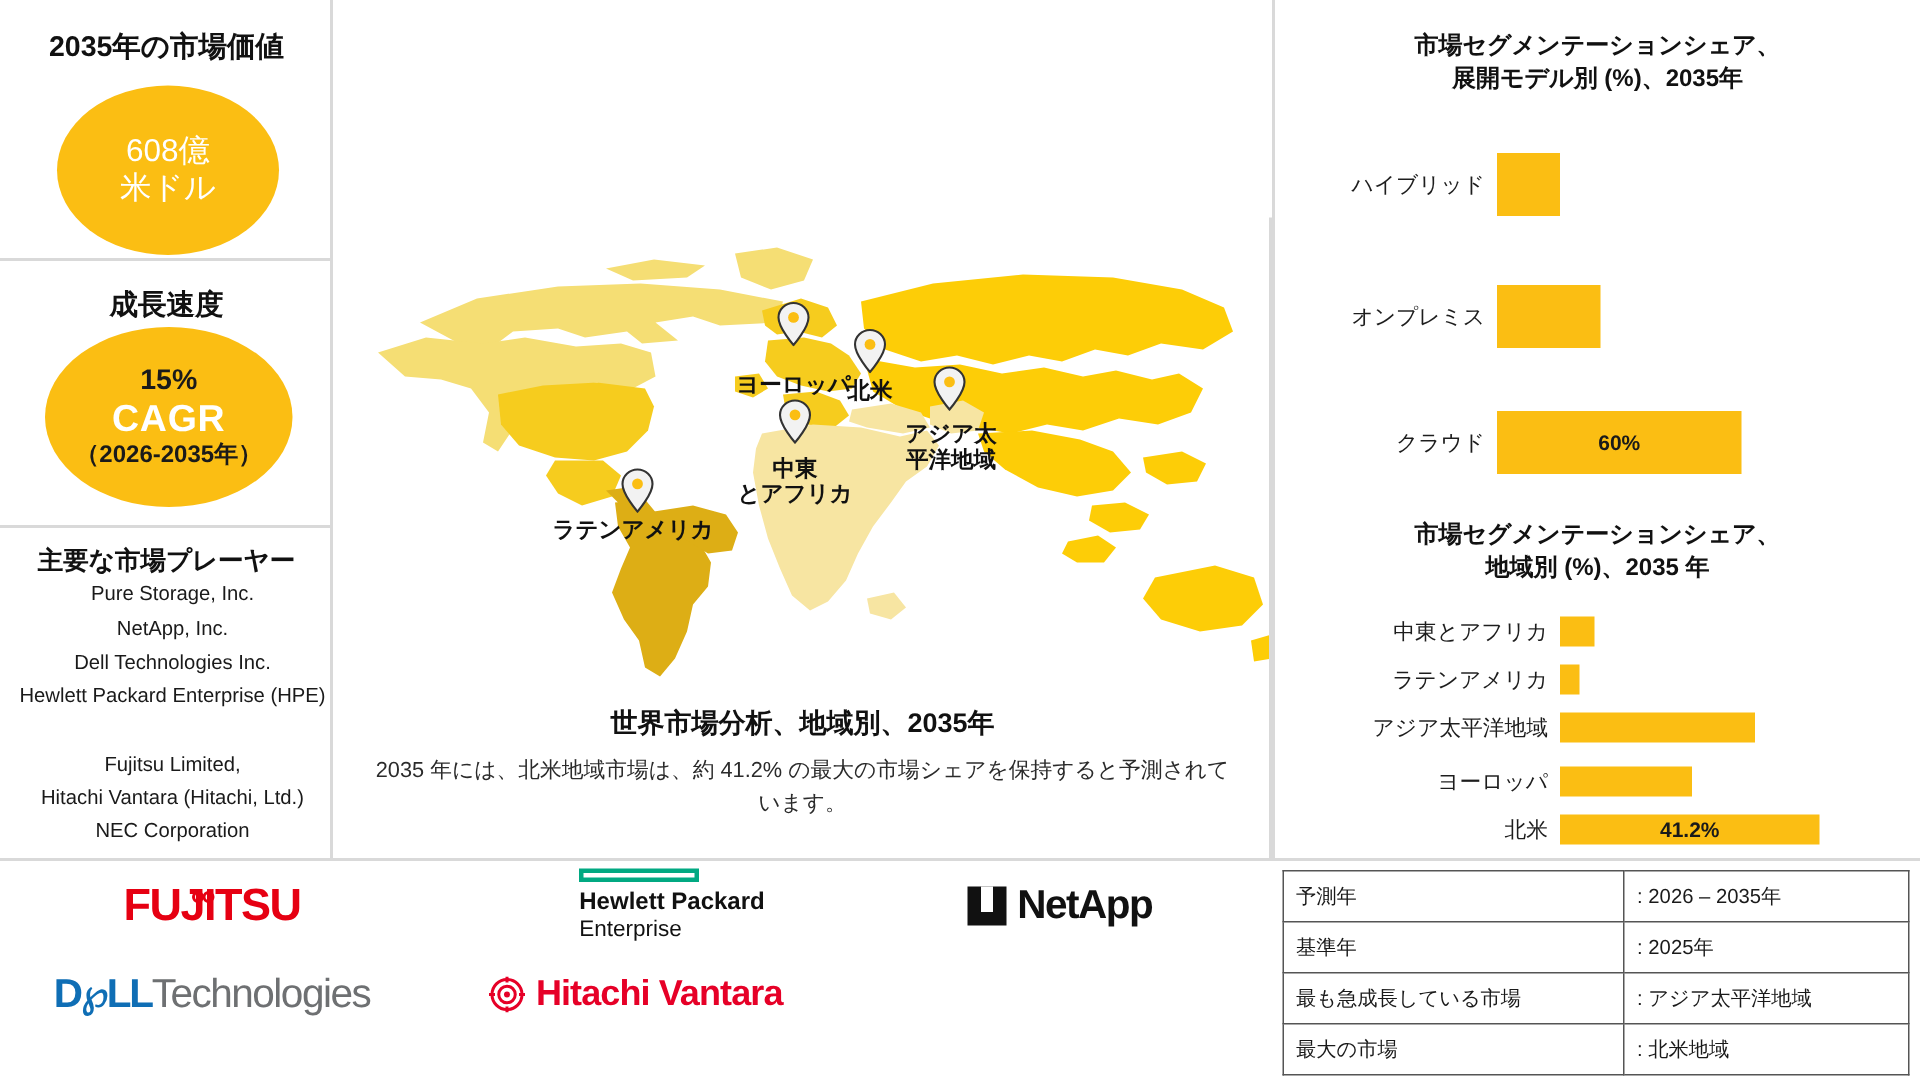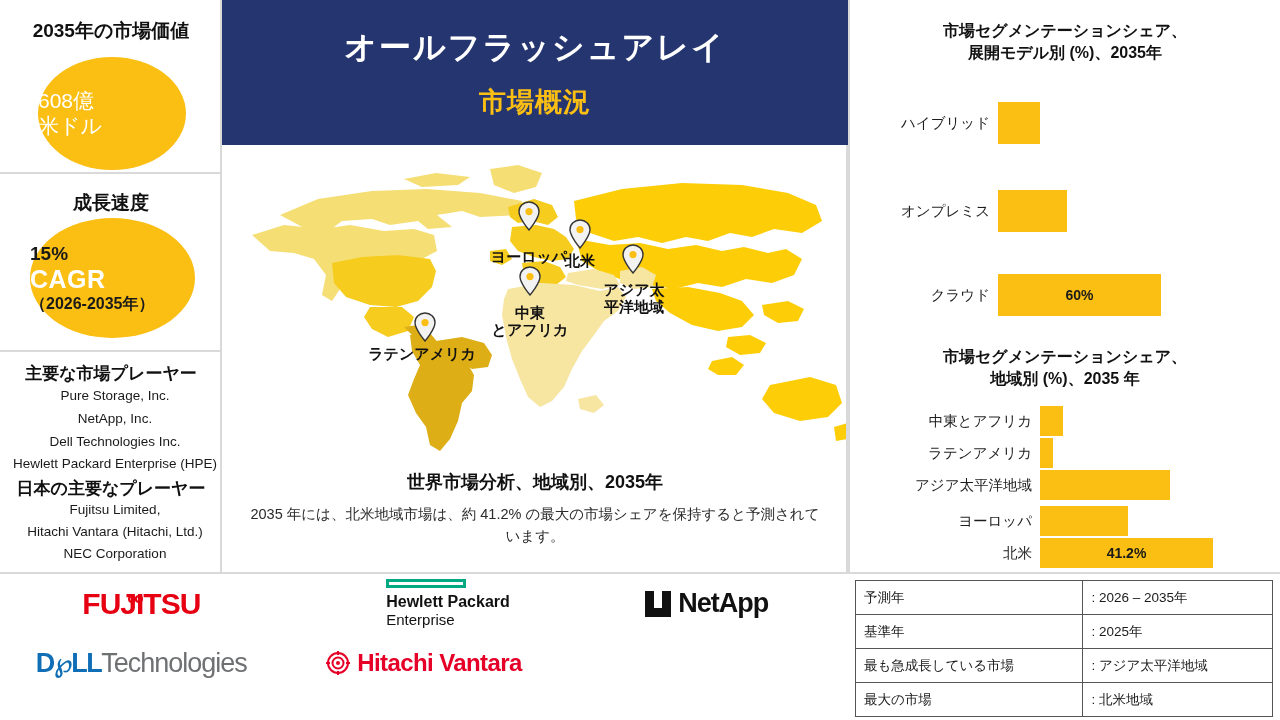--- a/index.html
+++ b/index.html
@@ -20,21 +20,21 @@
   .divider-h { position:absolute; left:0; width:222px; height:2px; background:#d9d9d9; }
 
   .kpi-title {
     text-align: center; font-weight: bold; color:#111;
   }
   .kpi-title.t1 { position:absolute; top:18px; left:0; width:222px; font-size:19px; }
   .kpi-title.t2 { position:absolute; top:190px; left:0; width:222px; font-size:19px; }
 
   .ellipse {
     position:absolute; background:#FBBE13; border-radius:50%;
-    display:flex; flex-direction:column; align-items:flex-start; justify-content:center;
+    display:flex; flex-direction:column; align-items:center; justify-content:center;
     text-align:center; line-height:1.18;
   }
   .ellipse.e1 { left:38px; top:57px; width:148px; height:113px; }
   .ellipse.e2 { left:30px; top:218px; width:165px; height:120px; }
 
   .e1-l1 { color:#fff; font-size:21px; }
   .e1-l2 { color:#fff; font-size:21px; }
   .e2-l1 { color:#1a1a1a; font-size:19px; font-weight:bold; }
   .e2-l2 { color:#ffffff; font-size:25px; font-weight:bold; letter-spacing:.5px; }
   .e2-l3 { color:#1a1a1a; font-size:16px; font-weight:bold; }
@@ -106,21 +106,21 @@
   .dep-row { left:0; width:430px; }
   .dep-row .bar-label { width:148px; }
   .dep-row .bar { height:42px; }
   .dep-row.r0 { top:106px; }
   .dep-row.r1 { top:194px; }
   .dep-row.r2 { top:278px; }
 
   
   .reg-row { left:0; width:430px; }
   .reg-row .bar-label { width:190px; }
-  .reg-row .bar { height:30px; }
+  .reg-row .bar { height:20px; }
   .reg-row.r0 { top:404px; }
   .reg-row.r1 { top:436px; }
   .reg-row.r2 { top:468px; }
   .reg-row.r3 { top:504px; }
   .reg-row.r4 { top:536px; }
 
   
   .hdiv-main {
     position:absolute; left:0; top:572px; width:1280px; height:2px; background:#d9d9d9;
   }
@@ -224,30 +224,25 @@
     </div>
 
     <div class="divider-h" style="top:350px;"></div>
 
     <div class="players-head h1">主要な市場プレーヤー</div>
     <div class="player-line" style="top:388px;">Pure Storage, Inc.</div>
     <div class="player-line" style="top:411px;">NetApp, Inc.</div>
     <div class="player-line" style="top:434px;">Dell Technologies Inc.</div>
     <div class="player-line" style="top:456px;">Hewlett Packard Enterprise (HPE)</div>
 
-    <div class="players-head h2">日本の主要なプレーヤー</div>
     <div class="player-line" style="top:502px;">Fujitsu Limited,</div>
     <div class="player-line" style="top:524px;">Hitachi Vantara (Hitachi, Ltd.)</div>
     <div class="player-line" style="top:546px;">NEC Corporation</div>
   </div>
 
-  <div class="header">
-    <div class="header-title">オールフラッシュアレイ</div>
-    <div class="header-sub">市場概況</div>
-  </div>
 
   <div class="map-panel">
     <div class="map-wrap">
       <svg viewBox="0 0 626 320" preserveAspectRatio="xMidYMid meet">
         <g fill="#F5DE74">
           <path d="M58 60 L96 44 L150 36 L205 34 L258 38 L300 46 L296 60 L258 62 L240 56 L215 60 L230 72 L206 74 L196 66 L168 70 L150 64 L120 66 L104 78 L84 74 Z"></path>
           <path d="M30 80 L62 70 L100 74 L128 70 L162 76 L192 74 L212 80 L215 96 L196 106 L176 100 L150 104 L138 118 L122 128 L110 146 L100 140 L104 120 L92 104 L72 98 L48 96 Z"></path>
           <path d="M182 24 L214 18 L248 22 L236 30 L200 32 Z"></path>
         </g>
         <g fill="#F6CC1E">

